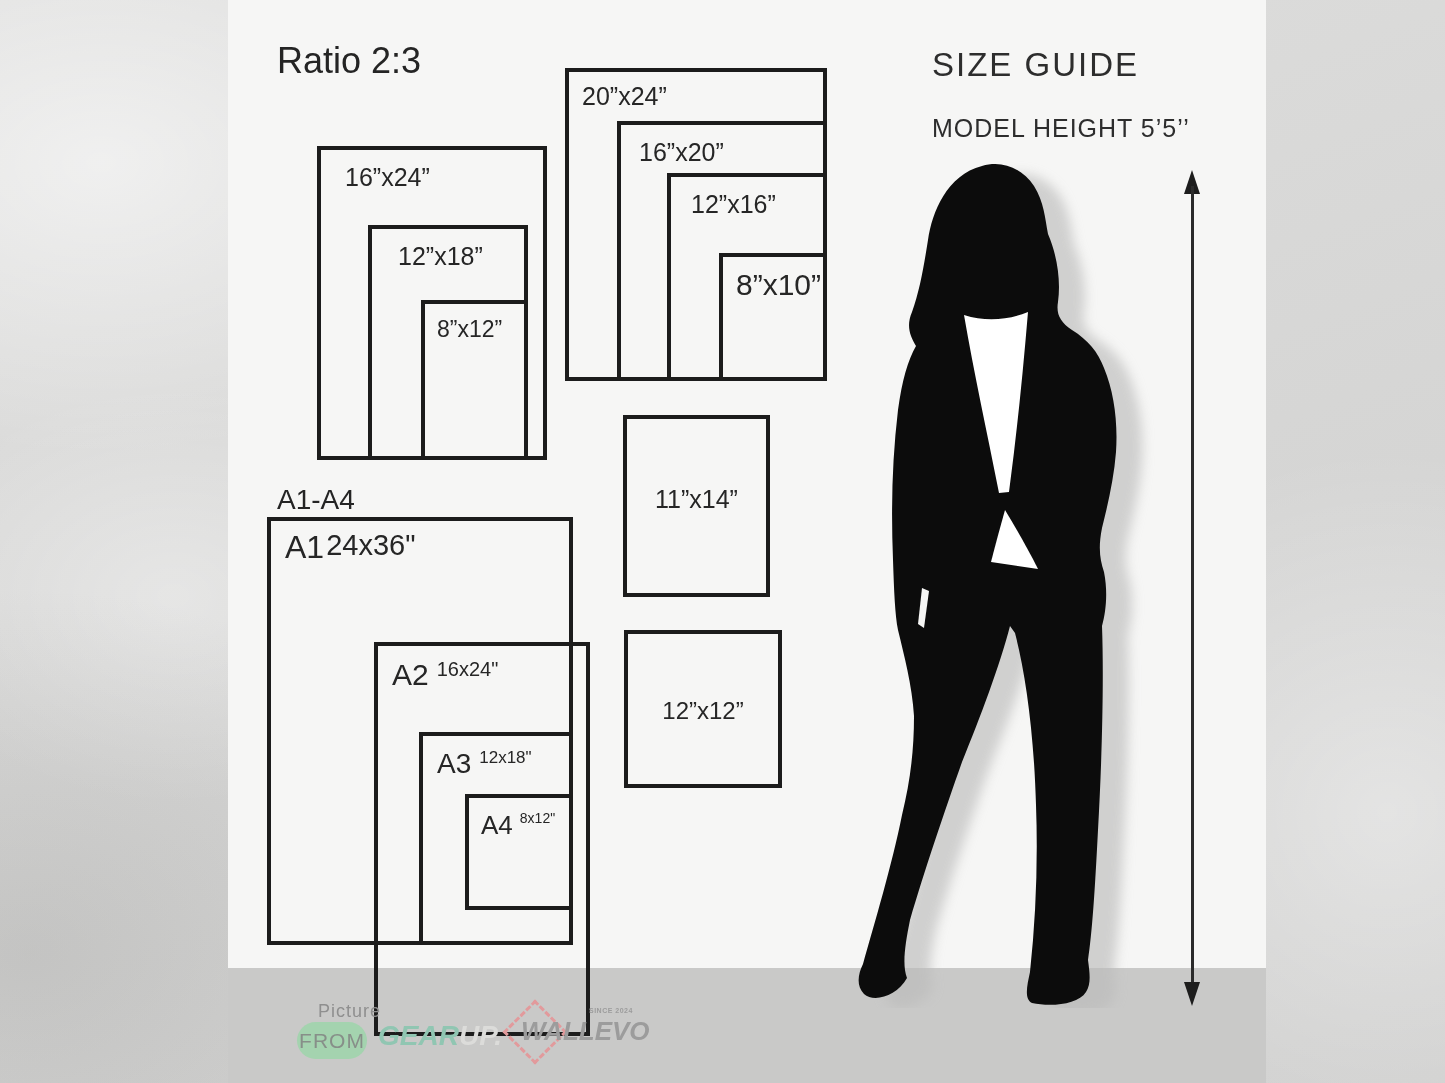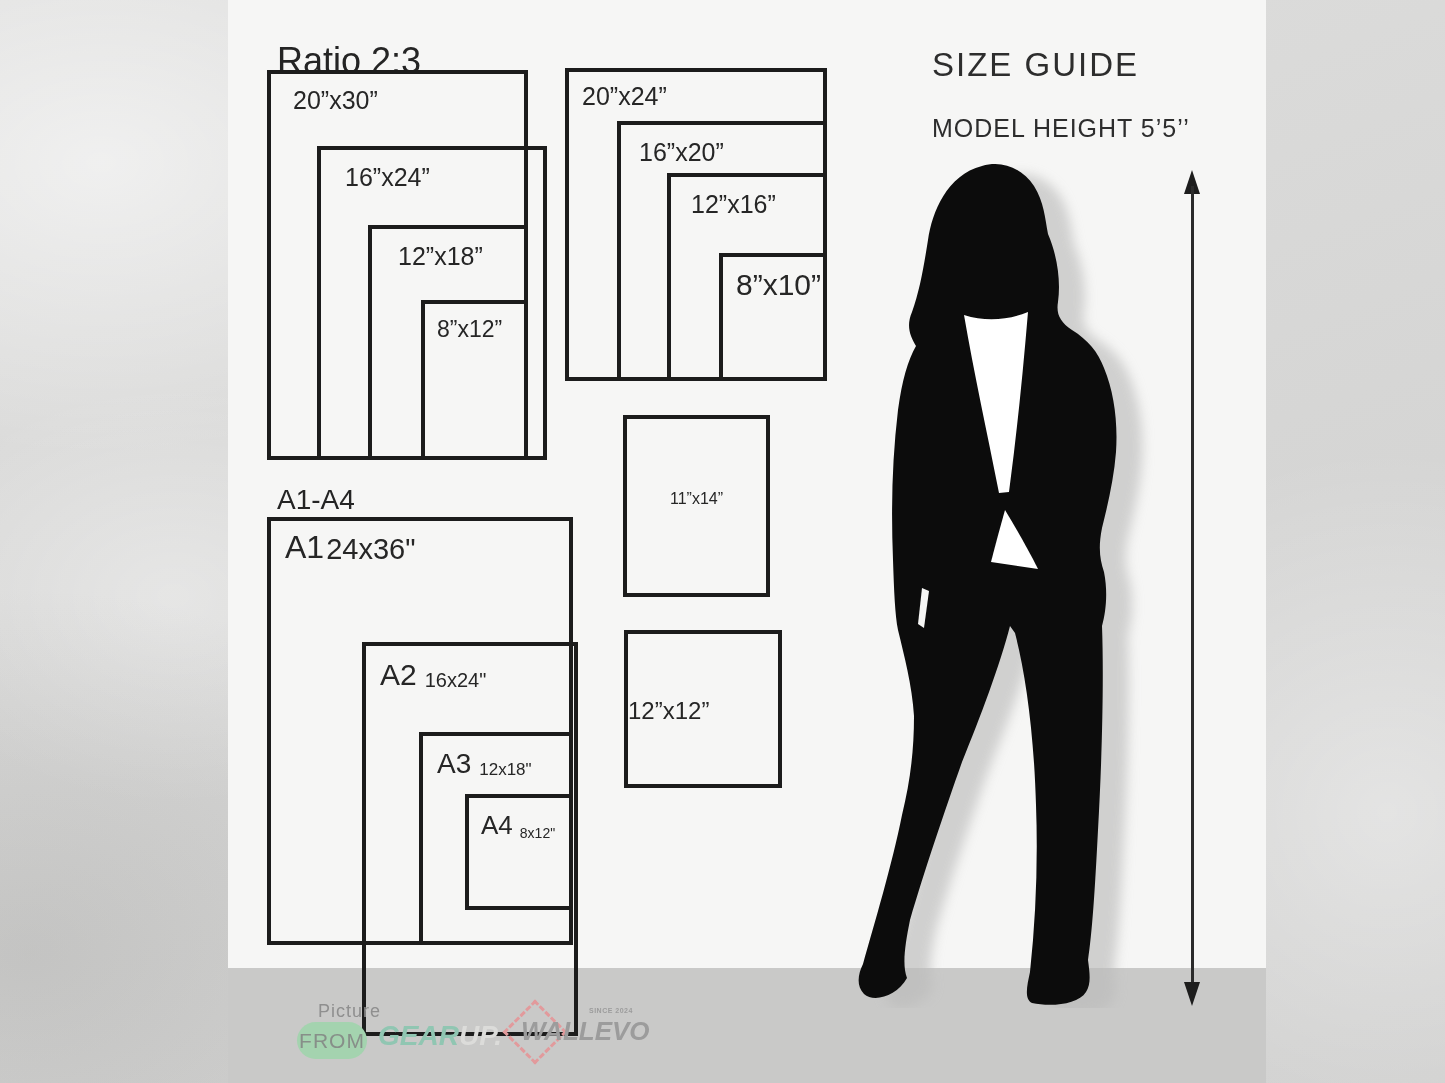--- a/index.html
+++ b/index.html
@@ -34,33 +34,33 @@
   .r45-1 .lbl{padding:10px 16px 0 13px;font-size:25px}
   .r45-2{left:617px;top:121px;width:210px;height:260px}
   .r45-2 .lbl{padding:13px 0 0 18px;font-size:25px}
   .r45-3{left:667px;top:173px;width:160px;height:208px}
   .r45-3 .lbl{padding:13px 0 0 20px;font-size:25px}
   .r45-4{left:719px;top:253px;width:108px;height:128px}
   .r45-4 .lbl{padding:11px 0 0 13px;font-size:30px}
 
   
   .a1{left:267px;top:517px;width:306px;height:428px}
-  .a2{left:362px;top:642px;width:216px;height:394px}
+  .a2{left:374px;top:642px;width:216px;height:394px}
   .a3{left:419px;top:732px;width:154px;height:213px}
   .a4{left:465px;top:794px;width:108px;height:116px}
-  .a-lbl{display:flex;align-items:flex-end;white-space:nowrap;}
+  .a-lbl{display:flex;align-items:flex-start;white-space:nowrap;}
   .a1 .a-lbl{padding:8px 0 0 14px}  .a1 .nm{font-size:32px}  .a1 .sz{font-size:29px;margin-left:2px}
   .a2 .a-lbl{padding:12px 0 0 14px} .a2 .nm{font-size:30px}  .a2 .sz{font-size:20px;margin-left:8px}
   .a3 .a-lbl{padding:12px 0 0 14px} .a3 .nm{font-size:28px}  .a3 .sz{font-size:17px;margin-left:8px}
   .a4 .a-lbl{padding:12px 0 0 12px} .a4 .nm{font-size:26px}  .a4 .sz{font-size:14px;margin-left:7px}
 
   
   .s11x14{left:623px;top:415px;width:147px;height:182px;display:flex;align-items:center;justify-content:center;padding-bottom:14px}
-  .s11x14 .lbl{padding:0;font-size:16px}
-  .s12x12{left:624px;top:630px;width:158px;height:158px;display:flex;align-items:center;justify-content:flex-start;padding-top:4px}
+  .s11x14 .lbl{padding:0;font-size:25px}
+  .s12x12{left:624px;top:630px;width:158px;height:158px;display:flex;align-items:center;justify-content:center;padding-top:4px}
   .s12x12 .lbl{padding:0;font-size:24px}
 
   .t-ratio{position:absolute;left:277px;top:40px;font-size:36px;color:#242424}
   .t-a{position:absolute;left:277px;top:484px;font-size:28px;color:#242424}
   .t-size-guide{position:absolute;left:932px;top:46px;font-size:33px;letter-spacing:2px;color:#2d2d2d}
   .t-model{position:absolute;left:932px;top:114px;font-size:25px;letter-spacing:1px;color:#2d2d2d}
 
   .arrow-line{position:absolute;left:1191px;top:186px;width:3px;height:802px;background:#2b2b2b}
   .arrow-head{position:absolute;width:0;height:0;border-left:8px solid transparent;border-right:8px solid transparent}
   .arrow-top{left:1184px;top:170px;border-bottom:24px solid #1d1d1d}
@@ -83,23 +83,20 @@
 
 <div class="stage">
   <div class="panel"></div>
   <div class="footer-bar"></div>
 
   <div class="t-ratio">Ratio 2:3</div>
   <div class="t-a">A1-A4</div>
   <div class="t-size-guide">SIZE GUIDE</div>
   <div class="t-model">MODEL HEIGHT 5’5’’</div>
 
-  <div class="sbox r23-1">
-      <span class="lbl">20”x30”</span>
-    </div>
   <div class="sbox r23-2">
       <span class="lbl">16”x24”</span>
     </div>
   <div class="sbox r23-3">
       <span class="lbl">12”x18”</span>
     </div>
   <div class="sbox r23-4">
       <span class="lbl">8”x12”</span>
     </div>
 

